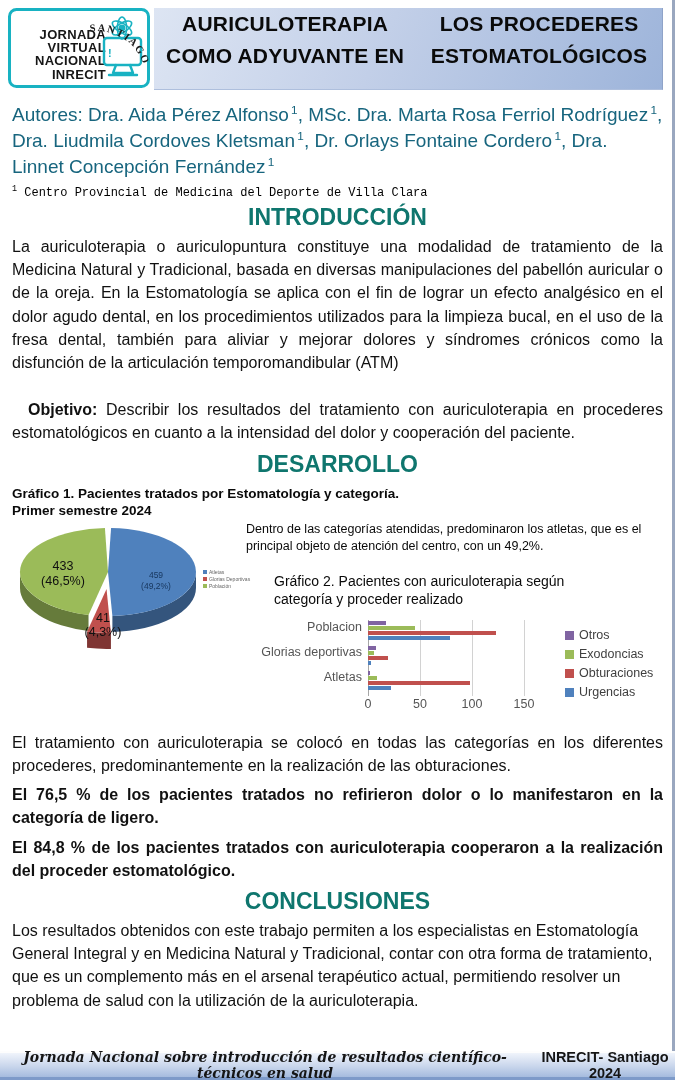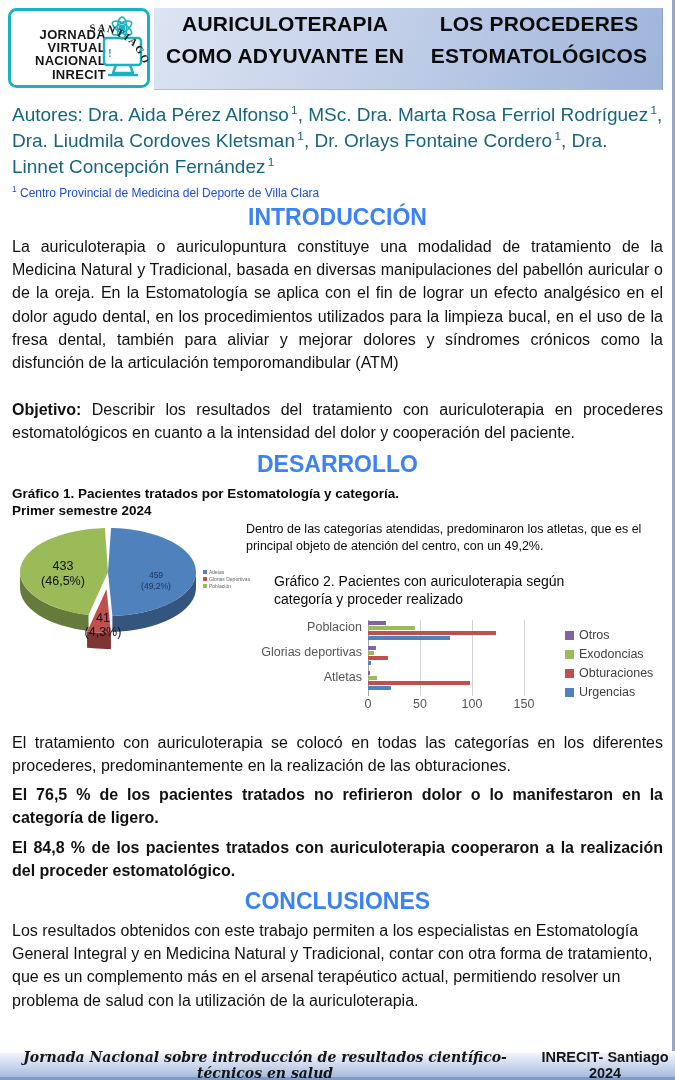--- a/index.html
+++ b/index.html
@@ -13,27 +13,27 @@
   .logo-badge{width:142px;flex:0 0 142px;}
   .title-panel{
     flex:1;background:linear-gradient(115deg,#dde5f3 0%,#c2cfe8 45%,#9db4da 100%);
     display:flex;flex-direction:row;justify-content:center;text-align:center;
     border-right:1px solid #8fa3c8;border-bottom:1px solid #aebfdd;
   }
   .title-line{font-weight:bold;font-size:21px;line-height:1.5;color:#0a0a0a;letter-spacing:.2px;}
   
   .authors{margin:12px 12px 2px;font-size:19px;line-height:1.3;font-weight:500;}
   .authors sup{font-size:.62em;}
-  .affiliation{margin:4px 12px 0;font-size:12px;color:#1d4ed8;}
+  .affiliation{margin:4px 12px 0;font-size:12px;color:#000000;font-family:Liberation Mono, monospace;}
   .affiliation sup{font-size:.7em;}
   
-  .section-heading{text-align:center;font-size:23px;font-weight:bold;margin:4px 0 2px;color:#3b82f6;}
+  .section-heading{text-align:center;font-size:23px;font-weight:bold;margin:4px 0 2px;color:#0f766e;}
   .para{margin:4px 12px 6px;font-size:16px;line-height:1.45;text-align:justify;}
   .para.bold{font-weight:bold;}
-  .para .lead-bold{font-weight:bold;}
+  .para .lead-bold{font-weight:bold;margin-left:16px;}
   .para.no-just{text-align:left;}
   .spacer-sm{height:14px;}
   .caption{margin:8px 12px 0;font-size:13.5px;font-weight:bold;line-height:1.2;color:#0a0a0a;}
   
   .charts{position:relative;height:208px;margin:0;}
   .pie-wrap{position:absolute;left:6px;top:2px;width:238px;height:144px;}
   .pie-legend{position:absolute;left:203px;top:50px;list-style:none;margin:0;padding:0;font-size:5px;color:#666;}
   .pie-legend li{display:flex;align-items:center;margin-bottom:1px;white-space:nowrap;}
   .pie-legend .sw{width:4px;height:4px;margin-right:2px;display:inline-block;}
   .right-col{position:absolute;left:244px;top:0;width:420px;}

